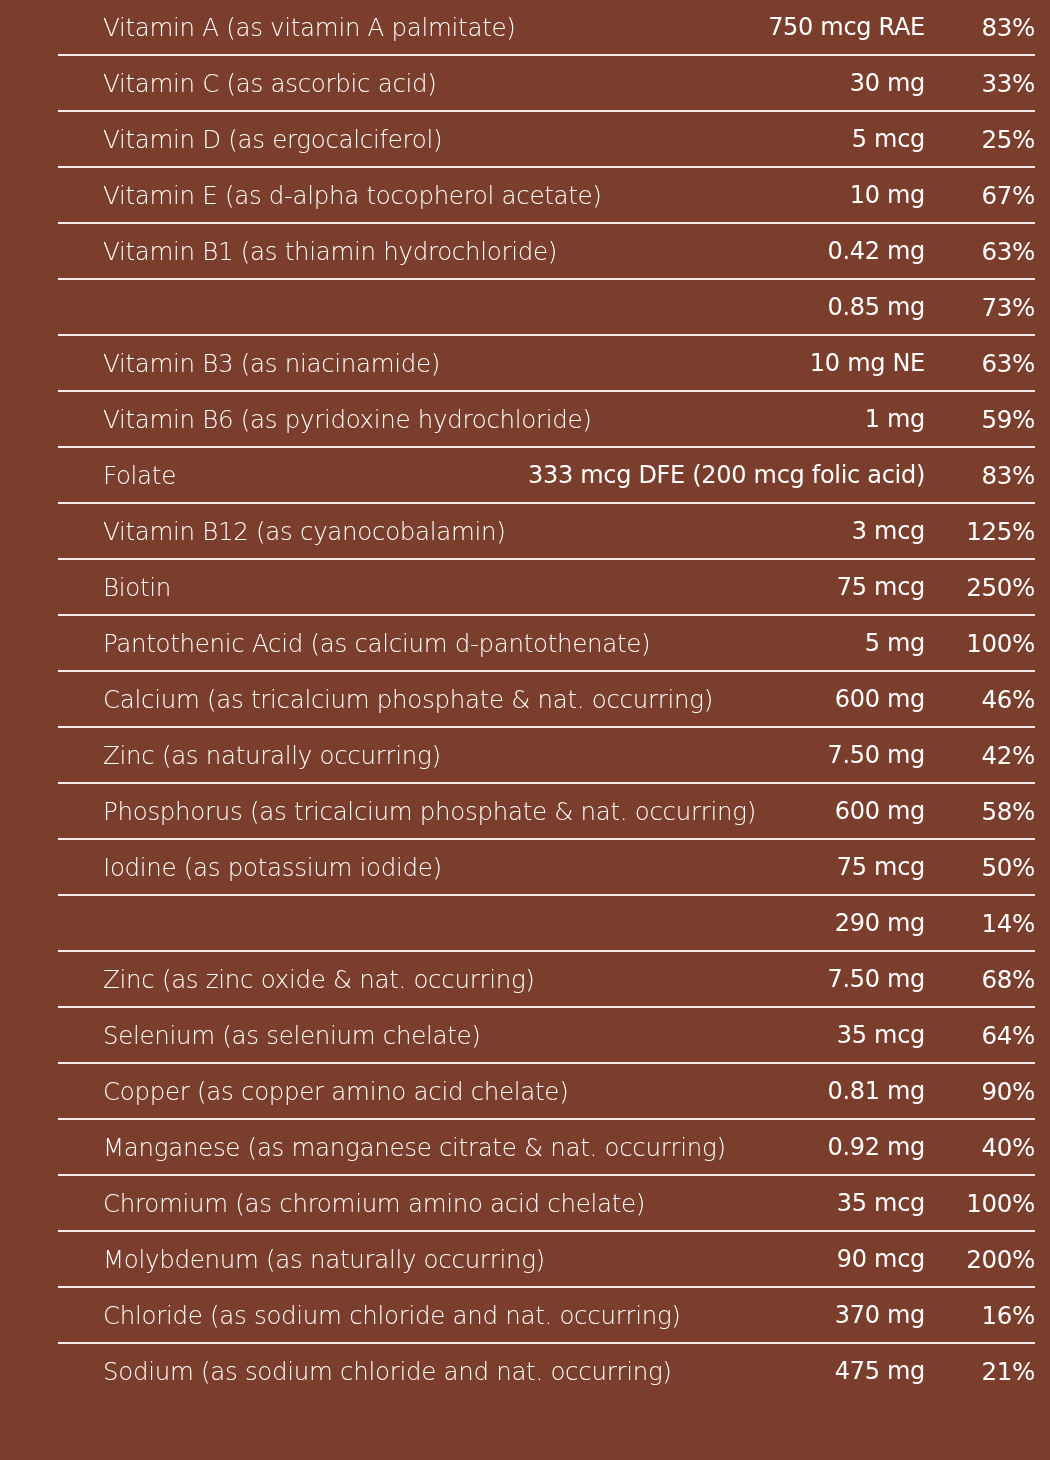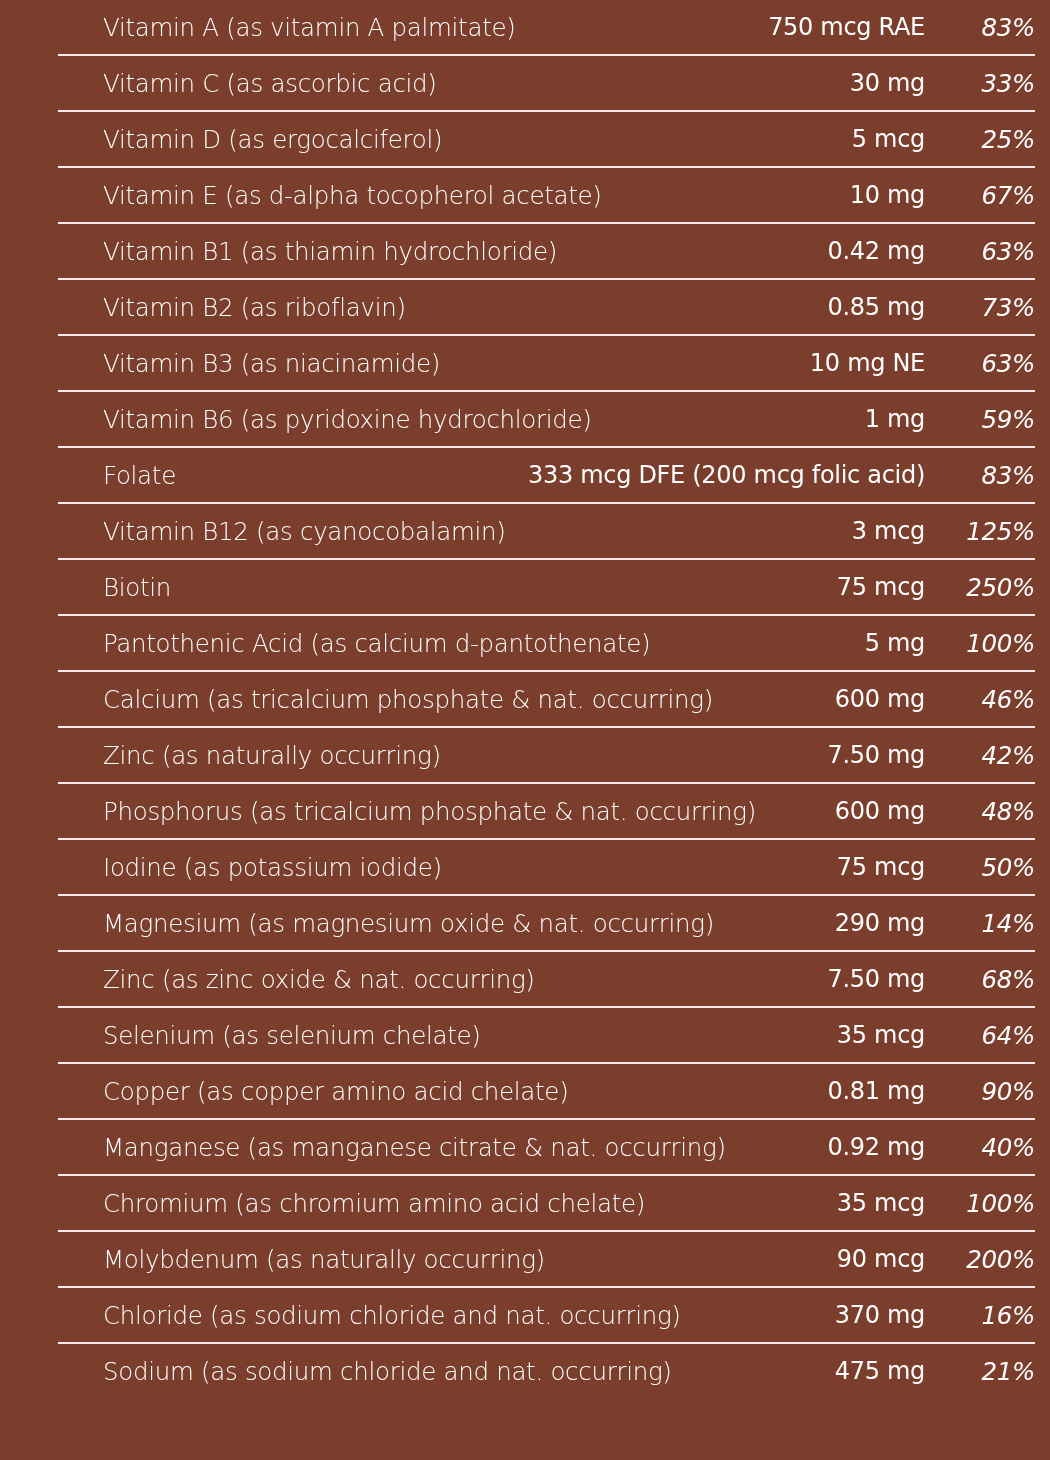--- a/index.html
+++ b/index.html
@@ -24,21 +24,21 @@
     font-size: 24.5px; letter-spacing: -0.3px; white-space: nowrap;
     font-weight: 300;
     margin-left: 45px;
   }
   .amount {
     position: absolute; right: 110px; top: 50%; transform: translateY(-50%);
     font-size: 24px; letter-spacing: -0.3px; white-space: nowrap; text-align: right;
   }
   .pct {
     position: absolute; right: 0; top: 50%; transform: translateY(-50%);
-    font-size: 24.5px; letter-spacing: -0.3px; white-space: nowrap; text-align: center; font-style: italic;
+    font-size: 24.5px; letter-spacing: -0.3px; white-space: nowrap; text-align: center;
   }
 </style>
 </head>
 <body>
 
 <div class="table">
   <div class="row">
       <span class="name">Vitamin A (as vitamin A palmitate)</span>
       <span class="amount">750 mcg RAE</span>
       <span class="pct">83%</span>
@@ -57,21 +57,20 @@
       <span class="name">Vitamin E (as d-alpha tocopherol acetate)</span>
       <span class="amount">10 mg</span>
       <span class="pct">67%</span>
     </div>
   <div class="row">
       <span class="name">Vitamin B1 (as thiamin hydrochloride)</span>
       <span class="amount">0.42 mg</span>
       <span class="pct">63%</span>
     </div>
   <div class="row">
-      <span class="name">Vitamin B2 (as riboflavin)</span>
       <span class="amount">0.85 mg</span>
       <span class="pct">73%</span>
     </div>
   <div class="row">
       <span class="name">Vitamin B3 (as niacinamide)</span>
       <span class="amount">10 mg NE</span>
       <span class="pct">63%</span>
     </div>
   <div class="row">
       <span class="name">Vitamin B6 (as pyridoxine hydrochloride)</span>
@@ -104,29 +103,28 @@
       <span class="pct">46%</span>
     </div>
   <div class="row">
       <span class="name">Zinc (as naturally occurring)</span>
       <span class="amount">7.50 mg</span>
       <span class="pct">42%</span>
     </div>
   <div class="row">
       <span class="name">Phosphorus (as tricalcium phosphate &amp; nat. occurring)</span>
       <span class="amount">600 mg</span>
-      <span class="pct">48%</span>
+      <span class="pct">58%</span>
     </div>
   <div class="row">
       <span class="name">Iodine (as potassium iodide)</span>
       <span class="amount">75 mcg</span>
       <span class="pct">50%</span>
     </div>
   <div class="row">
-      <span class="name">Magnesium (as magnesium oxide &amp; nat. occurring)</span>
       <span class="amount">290 mg</span>
       <span class="pct">14%</span>
     </div>
   <div class="row">
       <span class="name">Zinc (as zinc oxide &amp; nat. occurring)</span>
       <span class="amount">7.50 mg</span>
       <span class="pct">68%</span>
     </div>
   <div class="row">
       <span class="name">Selenium (as selenium chelate)</span>

